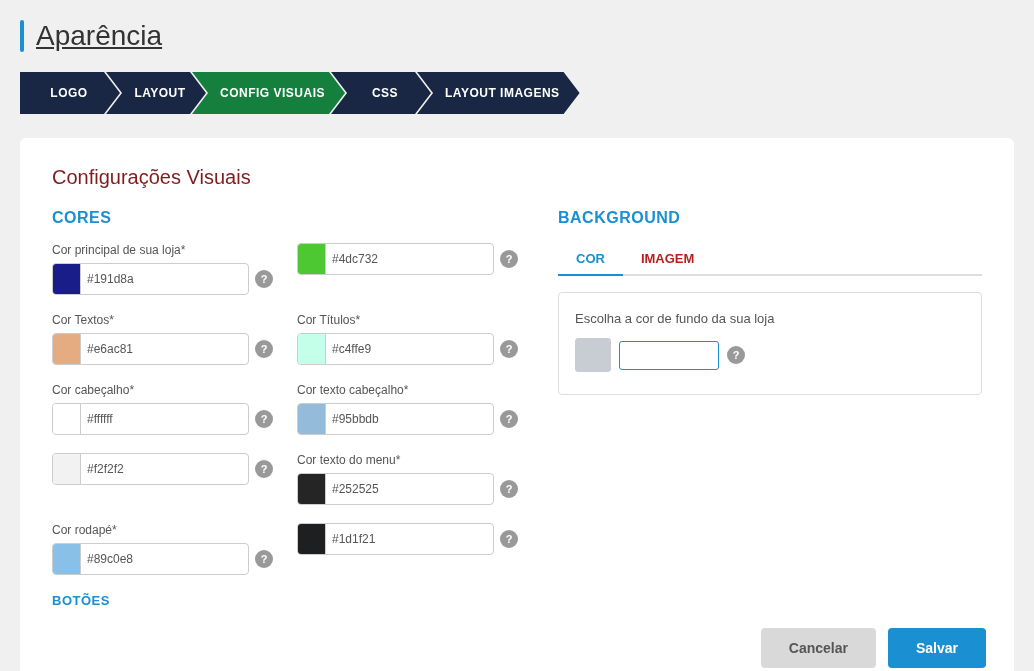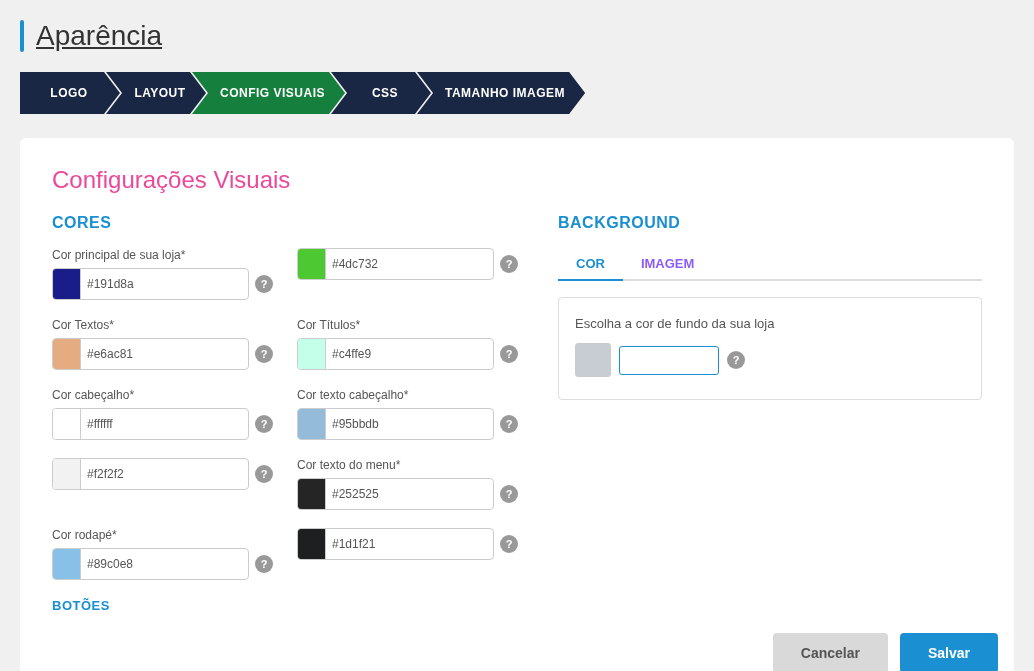--- a/index.html
+++ b/index.html
@@ -67,23 +67,23 @@
     
     .content-card {
       background: #fff;
       border-radius: 6px;
       padding: 28px 32px 80px 32px;
       position: relative;
       min-height: 450px;
     }
 
     .section-title {
-      font-size: 24px;
+      font-size: 20px;
       font-weight: 400;
-      color: #ec4899;
+      color: #7f1d1d;
       margin-bottom: 20px;
     }
 
     .two-col {
       display: flex;
       gap: 40px;
     }
 
     .left-col {
       flex: 1;
@@ -175,21 +175,21 @@
     .tabs-row {
       display: flex;
       border-bottom: 2px solid #ddd;
       margin-bottom: 16px;
     }
 
     .tab-btn {
       padding: 8px 18px;
       font-size: 13px;
       font-weight: bold;
-      color: #8b5cf6;
+      color: #b91c1c;
       border: none;
       background: transparent;
       cursor: pointer;
       border-bottom: 2px solid transparent;
       margin-bottom: -2px;
     }
 
     .tab-btn.active {
       color: #1a8fd1;
       border-bottom: 2px solid #1a8fd1;
@@ -230,21 +230,21 @@
       font-size: 13px;
       width: 100px;
       outline: none;
       color: #555;
     }
 
     
     .bottom-actions {
       position: absolute;
       bottom: 20px;
-      right: 16px;
+      right: 28px;
       display: flex;
       gap: 12px;
       margin-top: 21px;
     }
 
     .btn-cancel {
       padding: 12px 28px;
       background: #d9d9d9;
       color: #555;
       border: none;
@@ -288,21 +288,21 @@
   <div class="step-item">
     <div class="step-label">LAYOUT</div>
   </div>
   <div class="step-item">
     <div class="step-label active">CONFIG VISUAIS</div>
   </div>
   <div class="step-item">
     <div class="step-label">CSS</div>
   </div>
   <div class="step-item">
-    <div class="step-label">TAMANHO IMAGEM</div>
+    <div class="step-label">LAYOUT IMAGENS</div>
   </div>
 </div>
 
 <div class="content-card">
   <div class="section-title">Configurações Visuais</div>
 
   <div class="two-col">
 
     <div class="left-col">
       <div class="section-heading">CORES</div>

